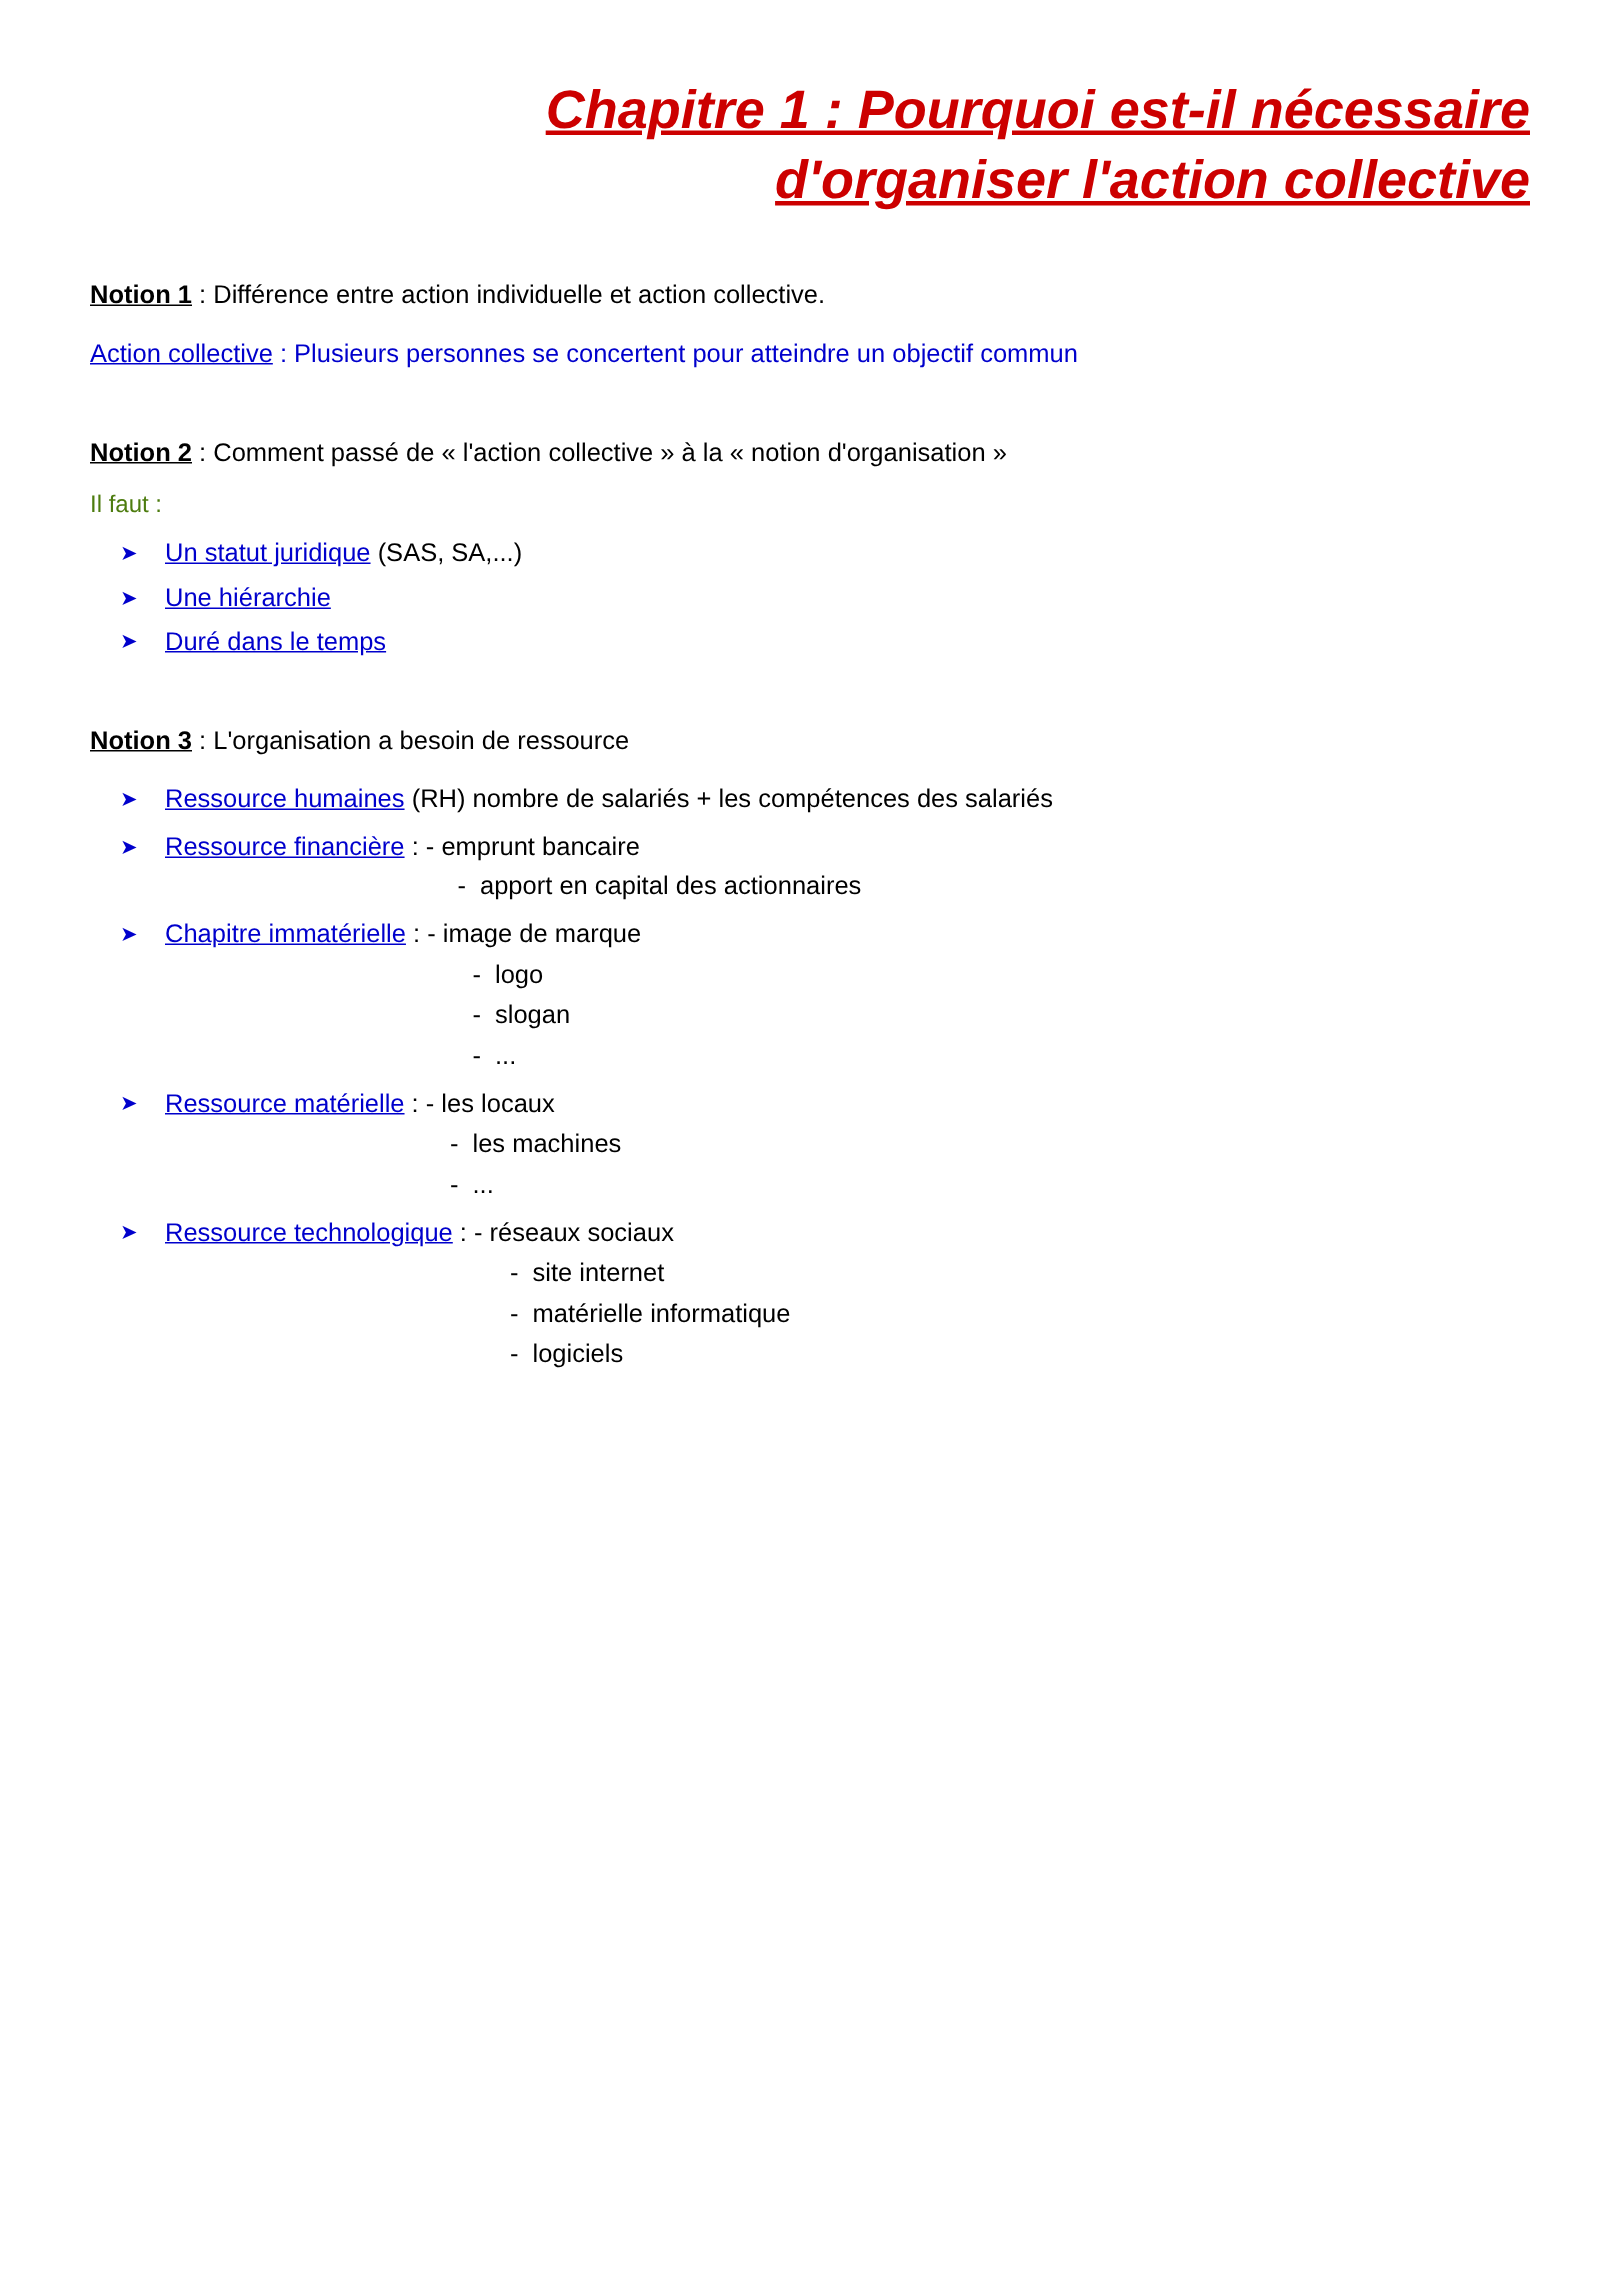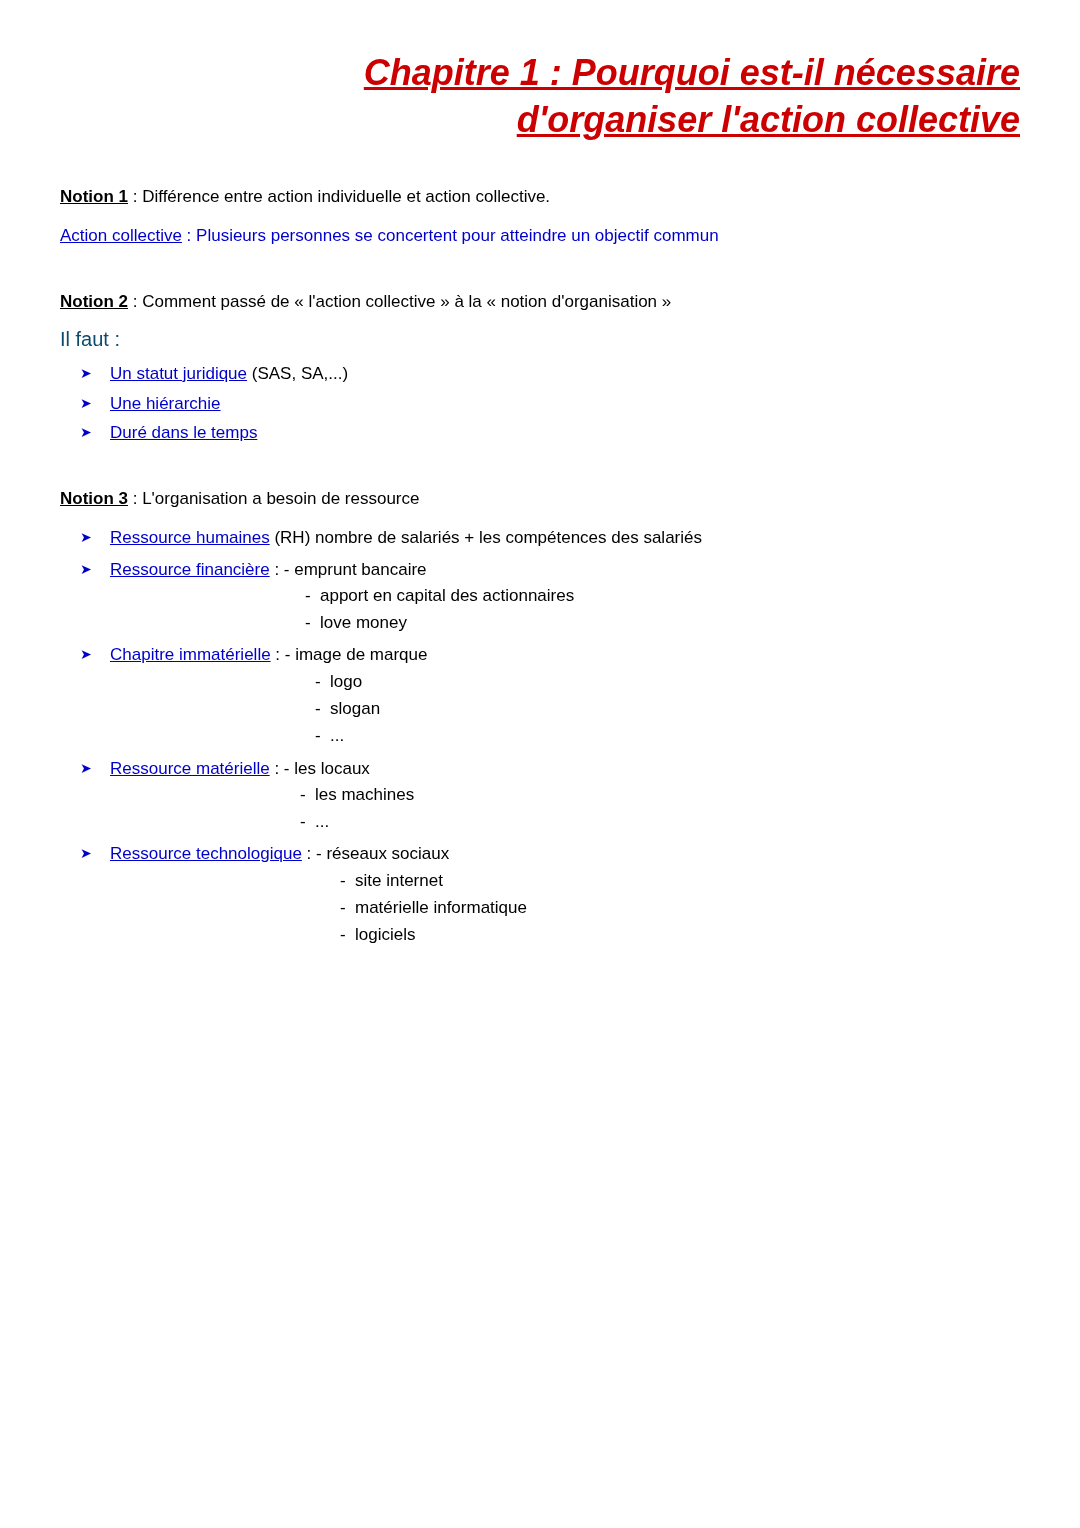--- a/index.html
+++ b/index.html
@@ -52,23 +52,23 @@
 
     .action-line {
       color: #0000cc;
       margin-bottom: 8px;
       text-align: justify;
       font-size: 17px;
       line-height: 1.5;
     }
 
     .il-faut {
-      color: #0c4a6e;
+      color: #4d7c0f;
       margin-bottom: 10px;
-      font-size: 20px;
+      font-size: 16px;
     }
 
     .bullet-list {
       list-style: none;
       padding-left: 30px;
       margin-bottom: 10px;
     }
 
     .bullet-list li {
       position: relative;
@@ -233,21 +233,20 @@
   <ul class="notion3-list">
 
     <li>
       <span class="underlined-term">Ressource humaines</span><span> (RH) nombre de salariés + les compétences des salariés</span>
     </li>
 
     <li>
       <span class="underlined-term">Ressource financière</span><span> :  -  emprunt bancaire</span>
       <ul class="ressource-financiere-list">
         <li>apport en capital des actionnaires</li>
-        <li>love money</li>
       </ul>
     </li>
 
     <li>
       <span class="underlined-term">Chapitre immatérielle</span><span> :  -  image de marque</span>
       <ul class="ressource-immat-list">
         <li>logo</li>
         <li>slogan</li>
         <li>...</li>
       </ul>

